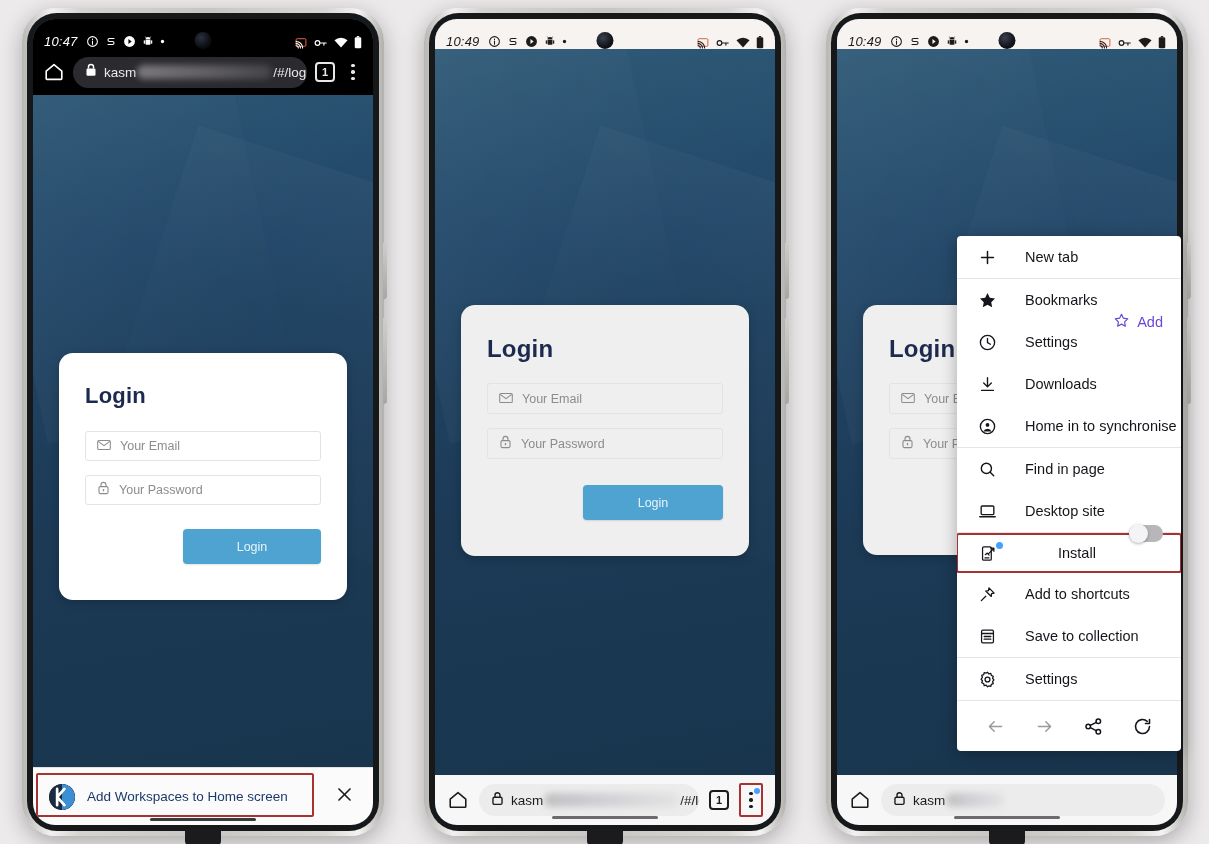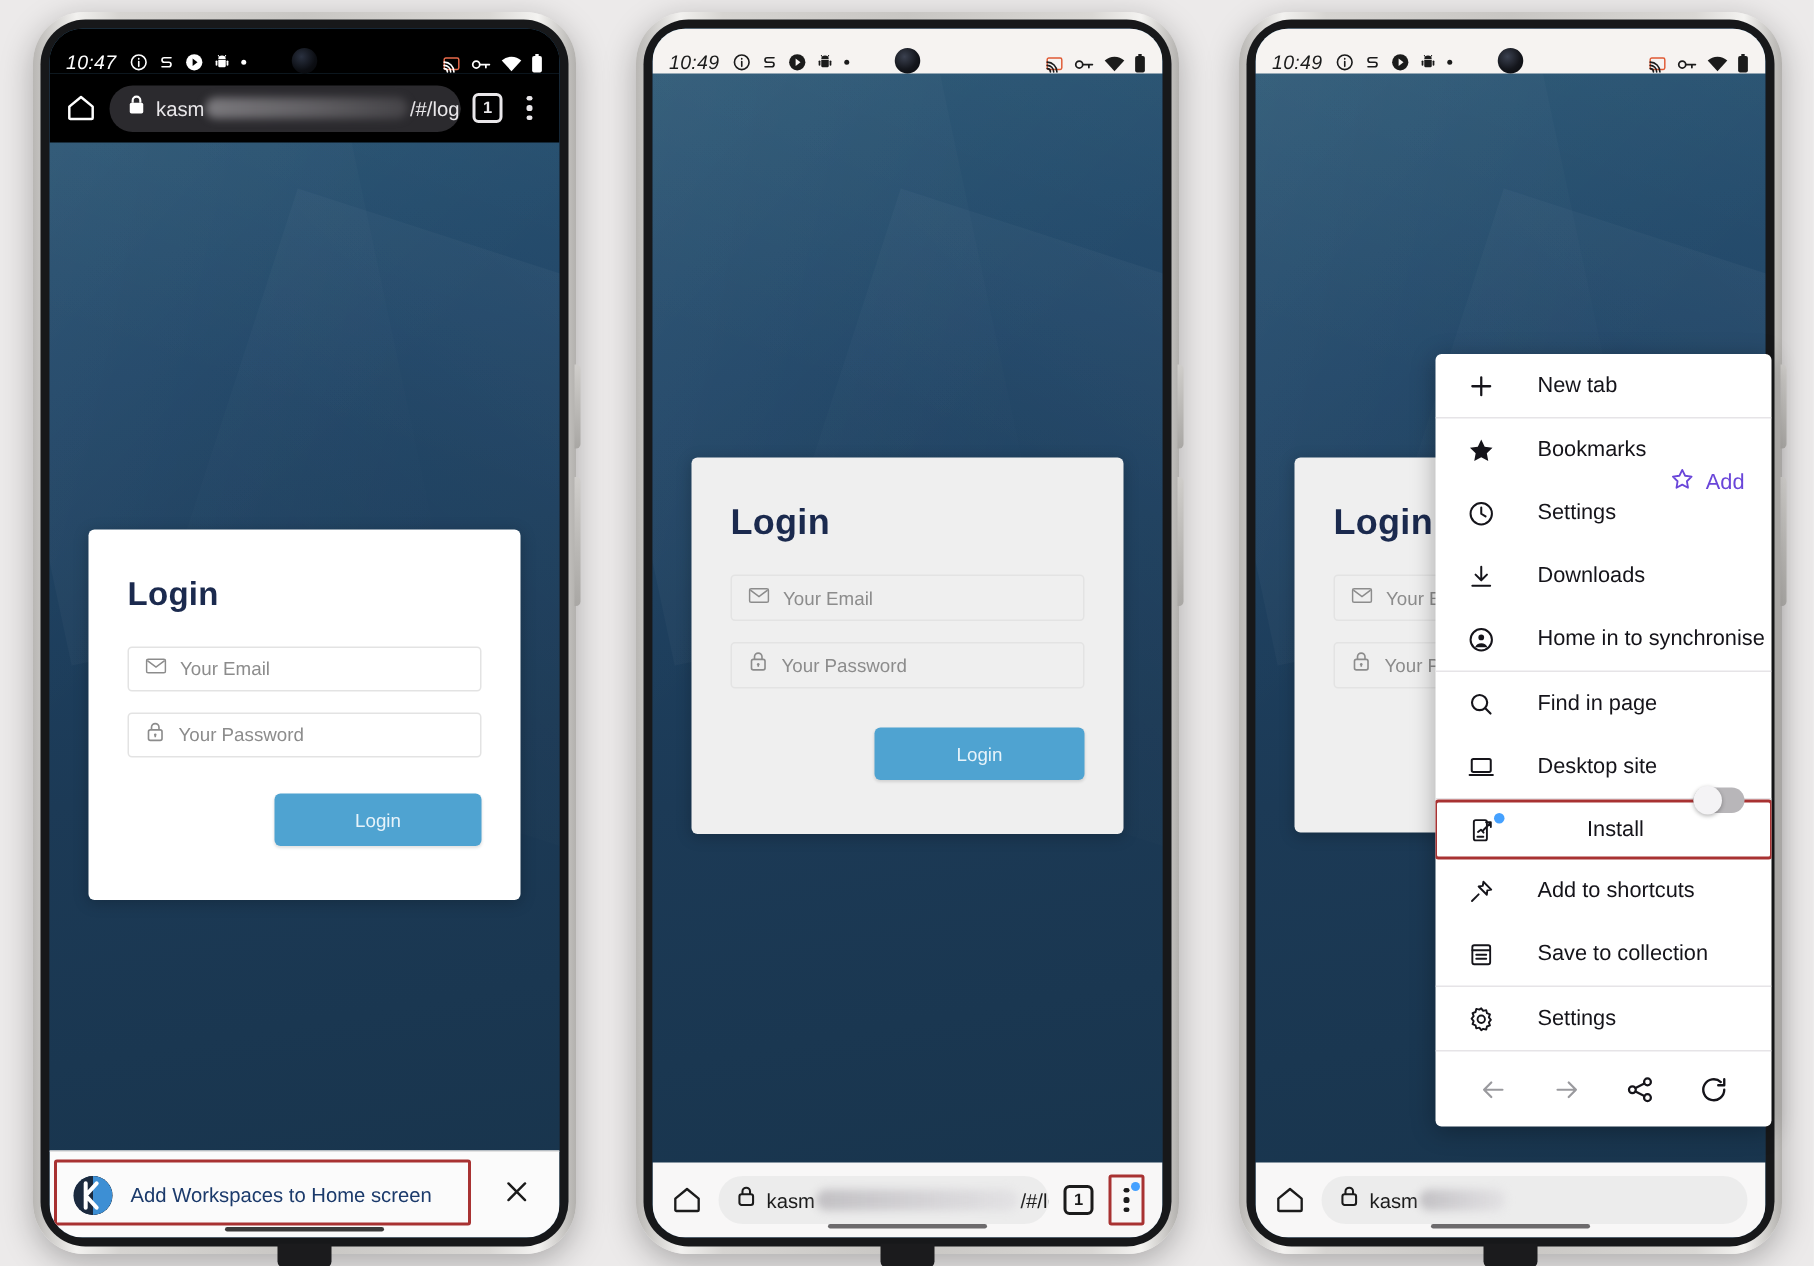--- a/index.html
+++ b/index.html
@@ -158,21 +158,21 @@
   .gesture-bar {
     position:absolute; left:50%; transform:translateX(-50%);
     bottom:6px; width:106px; height:3.5px; border-radius:2px;
     background:#6c6a6c; z-index:14;
   }
   .gesture-bar.dark-pill { background:#3a3a3a; }
 
   
   .card {
     position:absolute;
-    border-radius: 4px;
+    border-radius: 14px;
     box-shadow: 0 2px 10px rgba(0,0,0,0.22);
     padding: 30px 26px 36px 26px;
     z-index: 4;
   }
   .card-title {
     color:#1b2a4e;
     font-weight: 700;
     letter-spacing:.2px;
     margin-bottom: 22px;
   }

